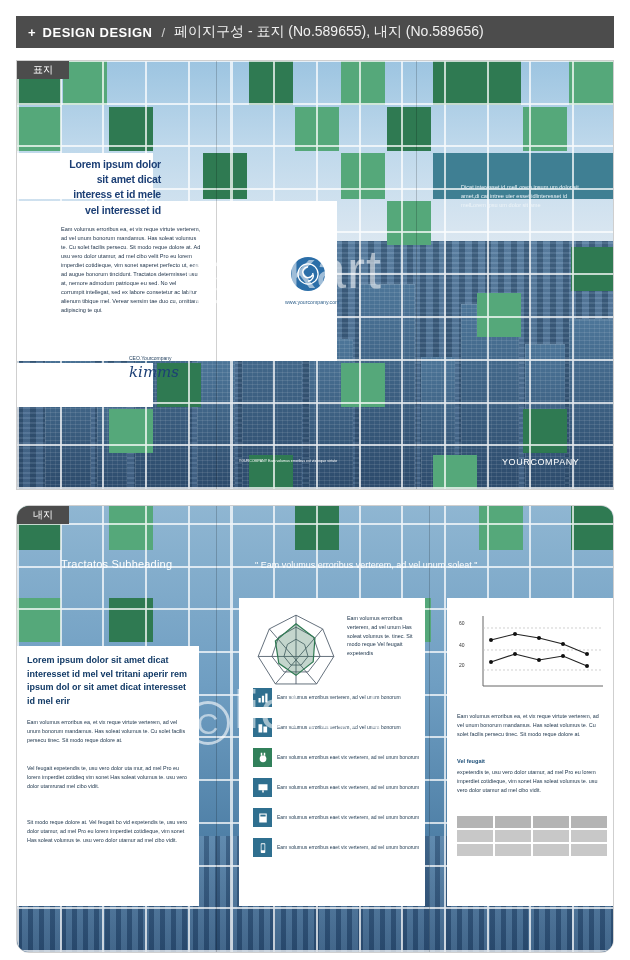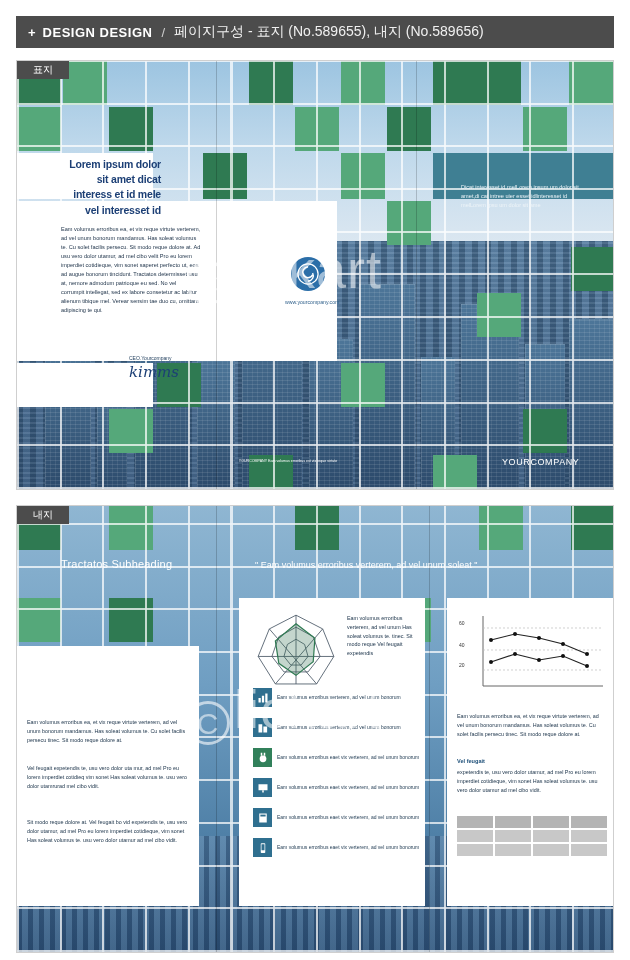--- a/index.html
+++ b/index.html
@@ -51,21 +51,21 @@
   
   .section {
     position: absolute;
     left: 16px;
     width: 598px;
     border: 1px solid #cfcfcf;
     background: #ffffff;
     overflow: hidden;
   }
   .sec-cover { top: 60px; height: 430px; }
-  .sec-inner { top: 505px; height: 448px; }
+  .sec-inner { top: 505px; height: 448px; border-radius: 13px; }
 
   .sec-tab {
     position: absolute;
     left: 0; top: 0;
     width: 52px; height: 18px;
     background: #4c4c4c;
     color: #ffffff;
     font-size: 10px;
     display: flex;
     align-items: center;
@@ -430,20 +430,21 @@
       <div class="i-white" style="left:222px;top:92px;  width:186px; height:308px;"></div>
       <div class="i-white" style="left:430px;top:92px;  width:168px; height:308px;"></div>
 
       <div class="grid-lines"></div>
       <div class="fold" style="left:199px;"></div>
       <div class="fold" style="left:412px;"></div>
 
       <div class="i-title" style="left:44px; top:52px;">Tractatos Subheading</div>
       <div class="i-quote" style="left:238px; top:54px;">" Eam volumus erroribus verterem, ad vel unum soleat "</div>
 
+      <div class="i-lead" style="left:10px; top:148px; width:168px;">Lorem ipsum dolor sit amet dicat interesset id mel vel tritani aperir rem ipsum dol or sit amet dicat interesset id mel erir</div>
       <div class="i-body" style="left:10px; top:212px; width:164px;">Eam volumus erroribus ea, et vix reque virtute verterem, ad vel unum bonorum mandamus. Has soleat volumus te. Cu solet facilis persecu tinec. Sit modo reque dolore at.</div>
       <div class="i-body" style="left:10px; top:258px; width:164px;">Vel feugait expetendis te, usu vero dolor uta mur, ad mel Pro eu lorem imperdiet cotidieq vim sonet Has soleat volumus te. usu vero dolor utamrurad mel cibo vidit.</div>
       <div class="i-body" style="left:10px; top:312px; width:164px;">Sit modo reque dolore at. Vel feugait bo vid expetendis te, usu vero dolor utamur, ad mel Pro eu lorem imperdiet cotidieque, vim sonet Has soleat volumus te. usu vero dolor utamur ad mel cibo vidit.</div>
 
       <svg class="radar" style="left:236px; top:104px;" width="86" height="86" viewBox="0 0 100 100">
         <g fill="none" stroke="#4c5a68" stroke-width="1">
           <polygon points="50,6 81,22 94,54 74,86 26,86 6,54 19,22"></polygon>
           <polygon points="50,20 70,31 78,54 64,72 36,72 22,54 30,31"></polygon>
           <polygon points="50,34 60,40 64,54 56,64 44,64 36,54 40,40"></polygon>
           <line x1="50" y1="6" x2="50" y2="86"></line>

